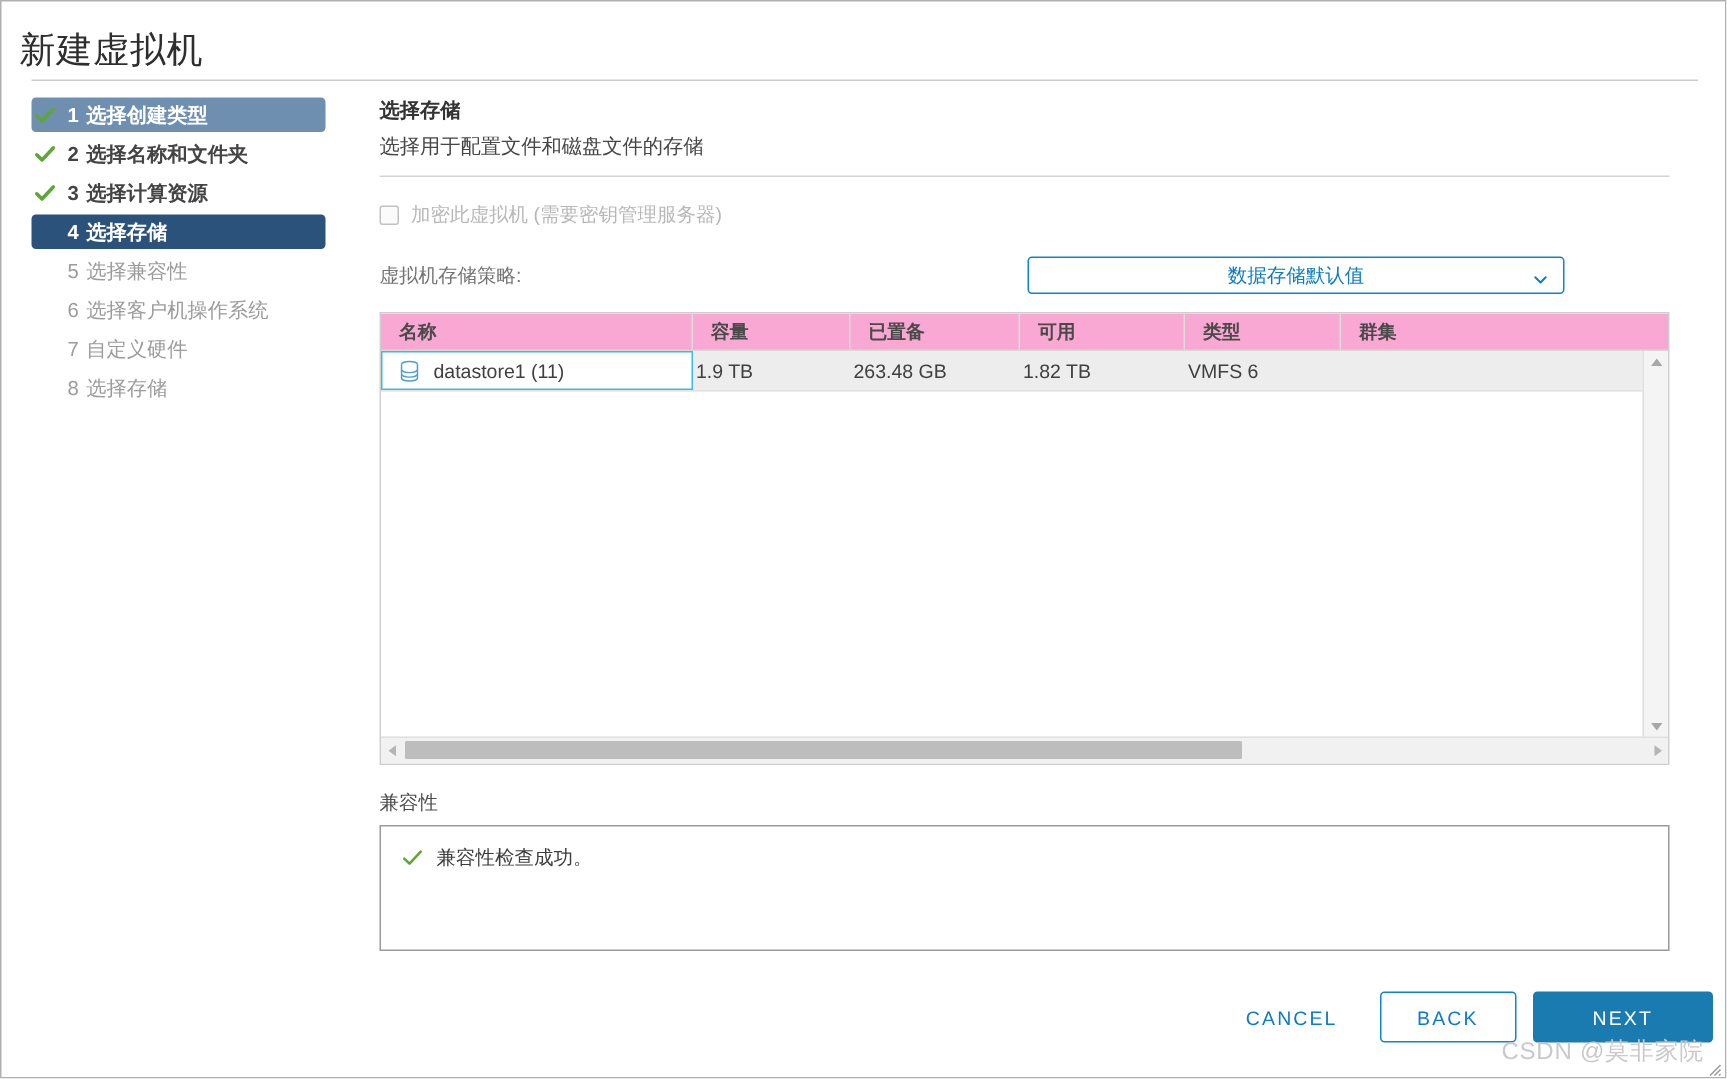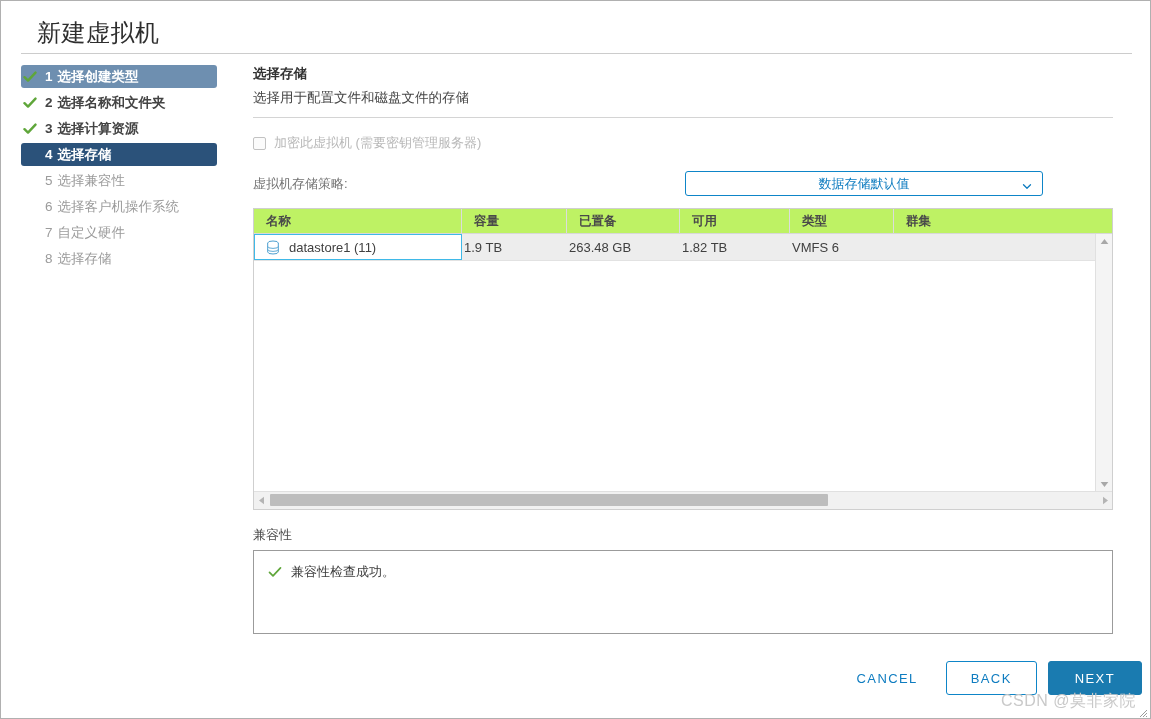--- a/index.html
+++ b/index.html
@@ -19,21 +19,21 @@
     height: 719px;
     box-sizing: border-box;
     background: #ffffff;
     border: 1px solid #b0b0b0;
     overflow: hidden;
   }
 
   
   .wizard-title {
     position: absolute;
-    left: 36px;
+    left: 12px;
     top: 16px;
     font-size: 24px;
     font-weight: 400;
     color: #2e2e2e;
     letter-spacing: .5px;
     white-space: nowrap;
   }
   .title-rule {
     position: absolute;
     left: 20px;
@@ -193,21 +193,21 @@
     width: 860px;
     height: 302px;
     box-sizing: border-box;
     border: 1px solid #cfcfcf;
     background: #ffffff;
     overflow: hidden;
   }
   .thead {
     display: flex;
     height: 24px;
-    background: #bef264;
+    background: #f9a8d4;
     border-bottom: 1px solid #d8d8d8;
   }
   .th {
     box-sizing: border-box;
     padding: 0 0 0 12px;
     display: flex;
     align-items: center;
     font-size: 12.5px;
     font-weight: 700;
     color: #4a4a4a;
@@ -368,21 +368,21 @@
     color: #0e7cc0;
     background: #ffffff;
     border: 1px solid #0e85c8;
     padding: 0 24px;
     margin-left: 10px;
   }
   .btn-primary {
     color: #ffffff;
     background: #1a7bb0;
     border: 1px solid #1a7bb0;
-    padding: 0 26px;
+    padding: 0 39px;
     margin-left: 11px;
   }
 
   
   .watermark {
     position: absolute;
     right: 14px;
     bottom: 6px;
     font-size: 16px;
     color: #c9c9c9;

